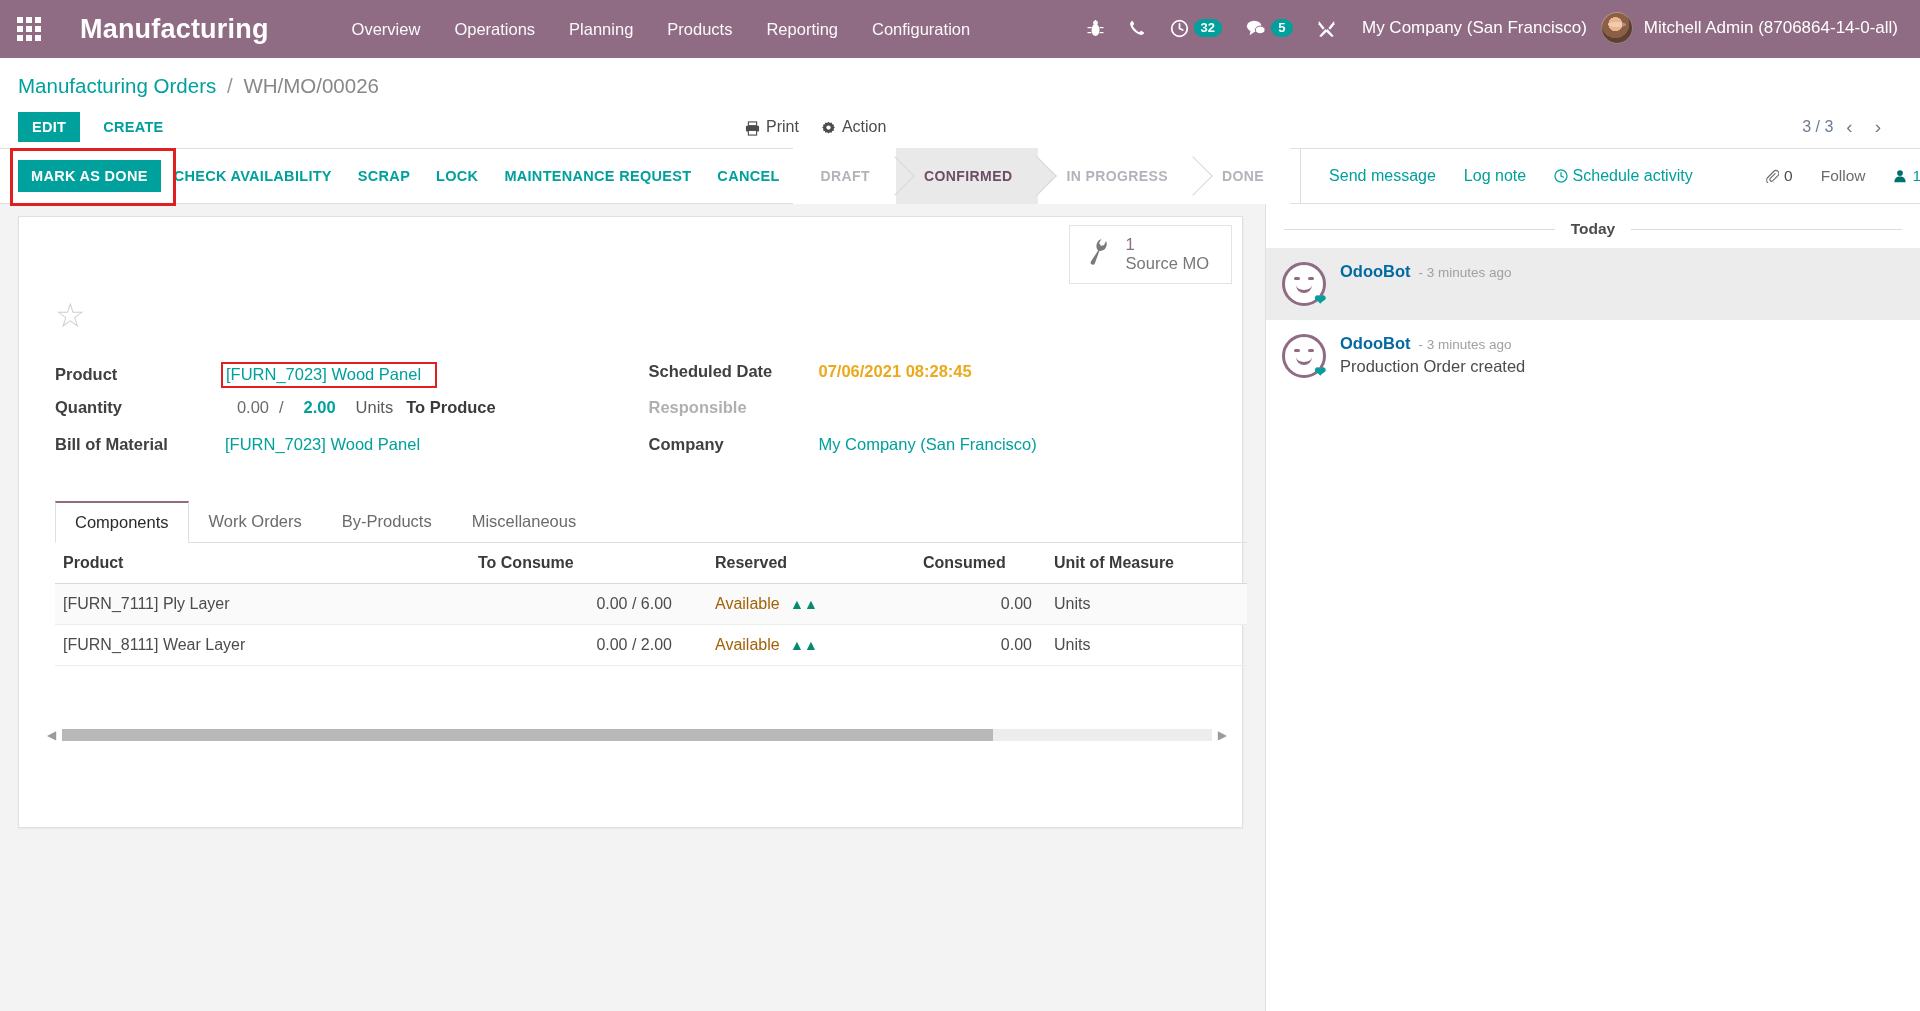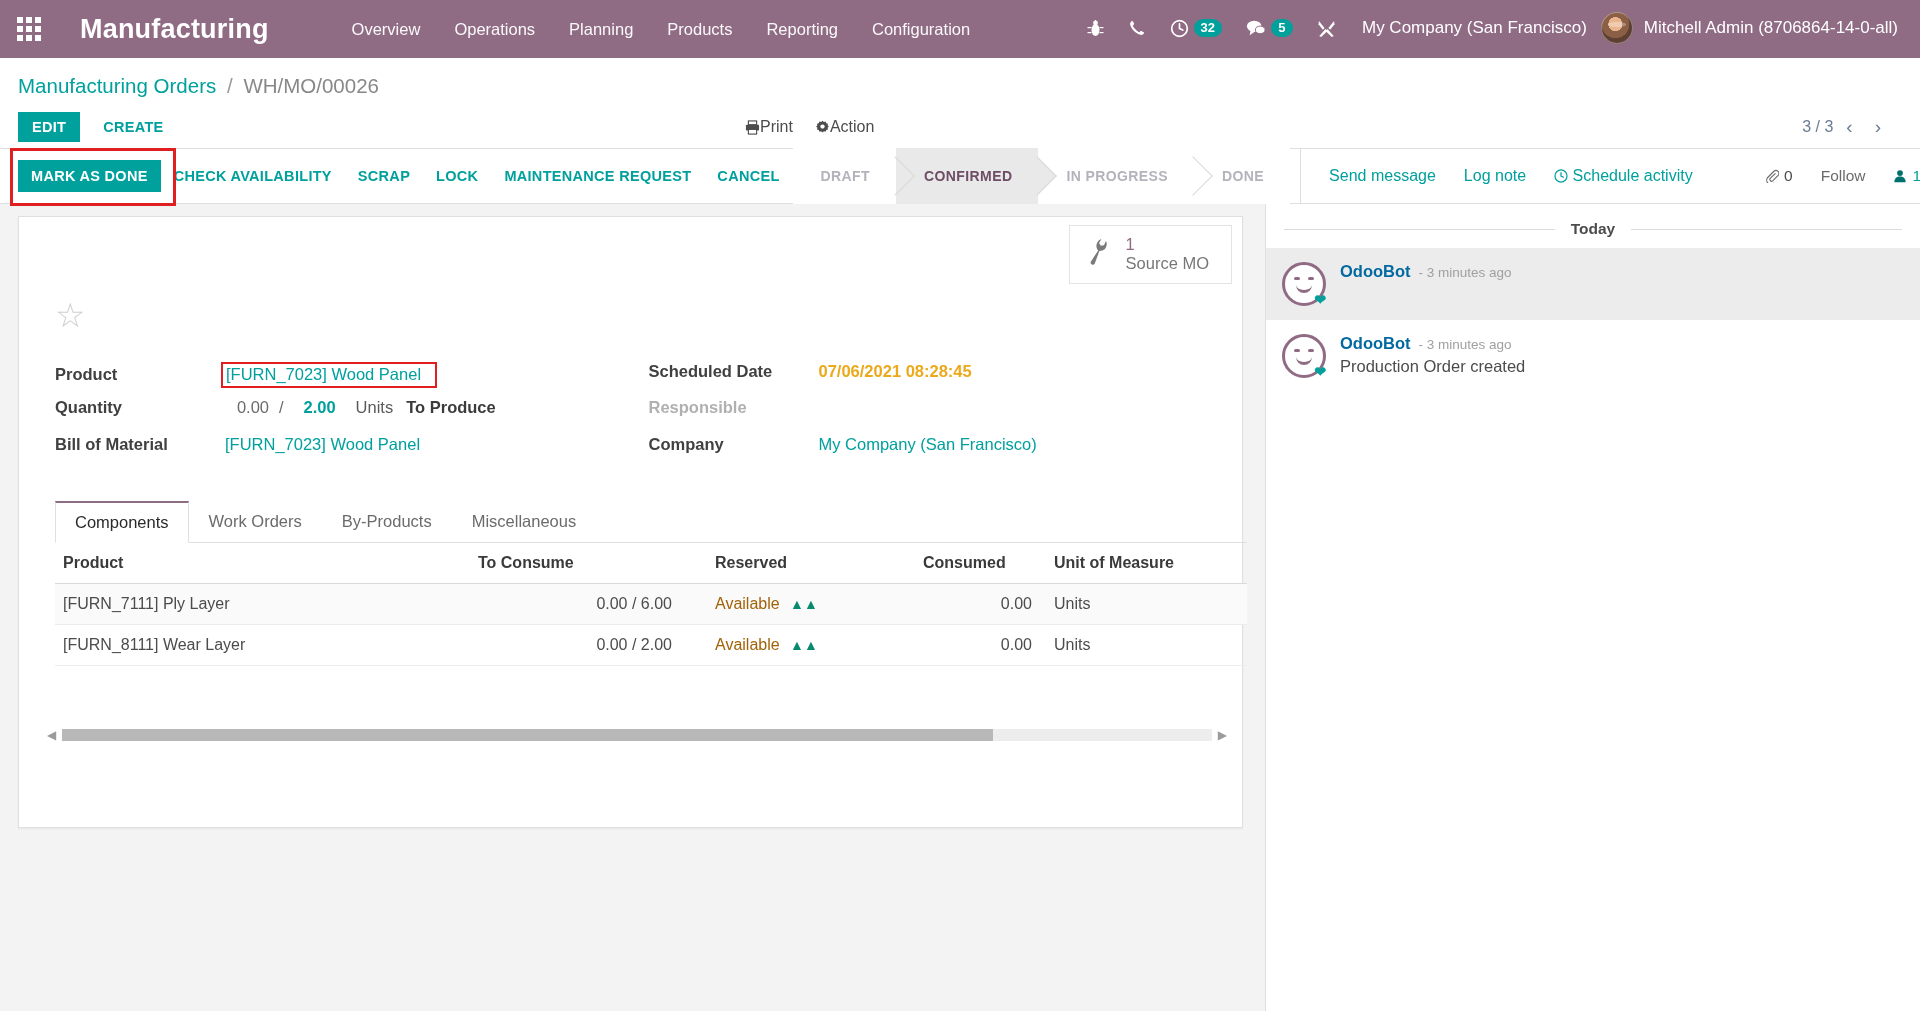--- a/index.html
+++ b/index.html
@@ -79,21 +79,21 @@
     background: #00A09D; color: #fff; border: none;
     font-size: 14.5px; font-weight: 600; letter-spacing: .3px;
     padding: 7px 14px; cursor: pointer; font-family: inherit;
   }
   .btn-create {
     background: transparent; color: #00A09D; border: none;
     font-size: 14.5px; font-weight: 600; letter-spacing: .3px;
     padding: 7px 14px; margin-left: 9px; cursor: pointer; font-family: inherit;
   }
   .cp-center { position: absolute; left: 745px; display: flex; align-items: center; gap: 22px; }
-  .cp-center span { font-size: 16px; color: #4c4c4c; cursor: pointer; display:flex; align-items:center; }
+  .cp-center span { font-size: 16px; color: #4c4c4c; cursor: pointer; display:flex; align-items:flex-end; gap:6px;}
   .pager {
     position: absolute; right: 30px; display: flex; align-items: center; gap: 4px;
     color: #6b7c93; font-size: 16px;
   }
   .pager .arrow { padding: 2px 9px; cursor: pointer; font-size: 19px; color: #6b7c93; }
 
   
   .statusbar-row {
     display: flex; align-items: stretch;
     border-top: 1px solid #dfdfdf; border-bottom: 1px solid #dfdfdf;

